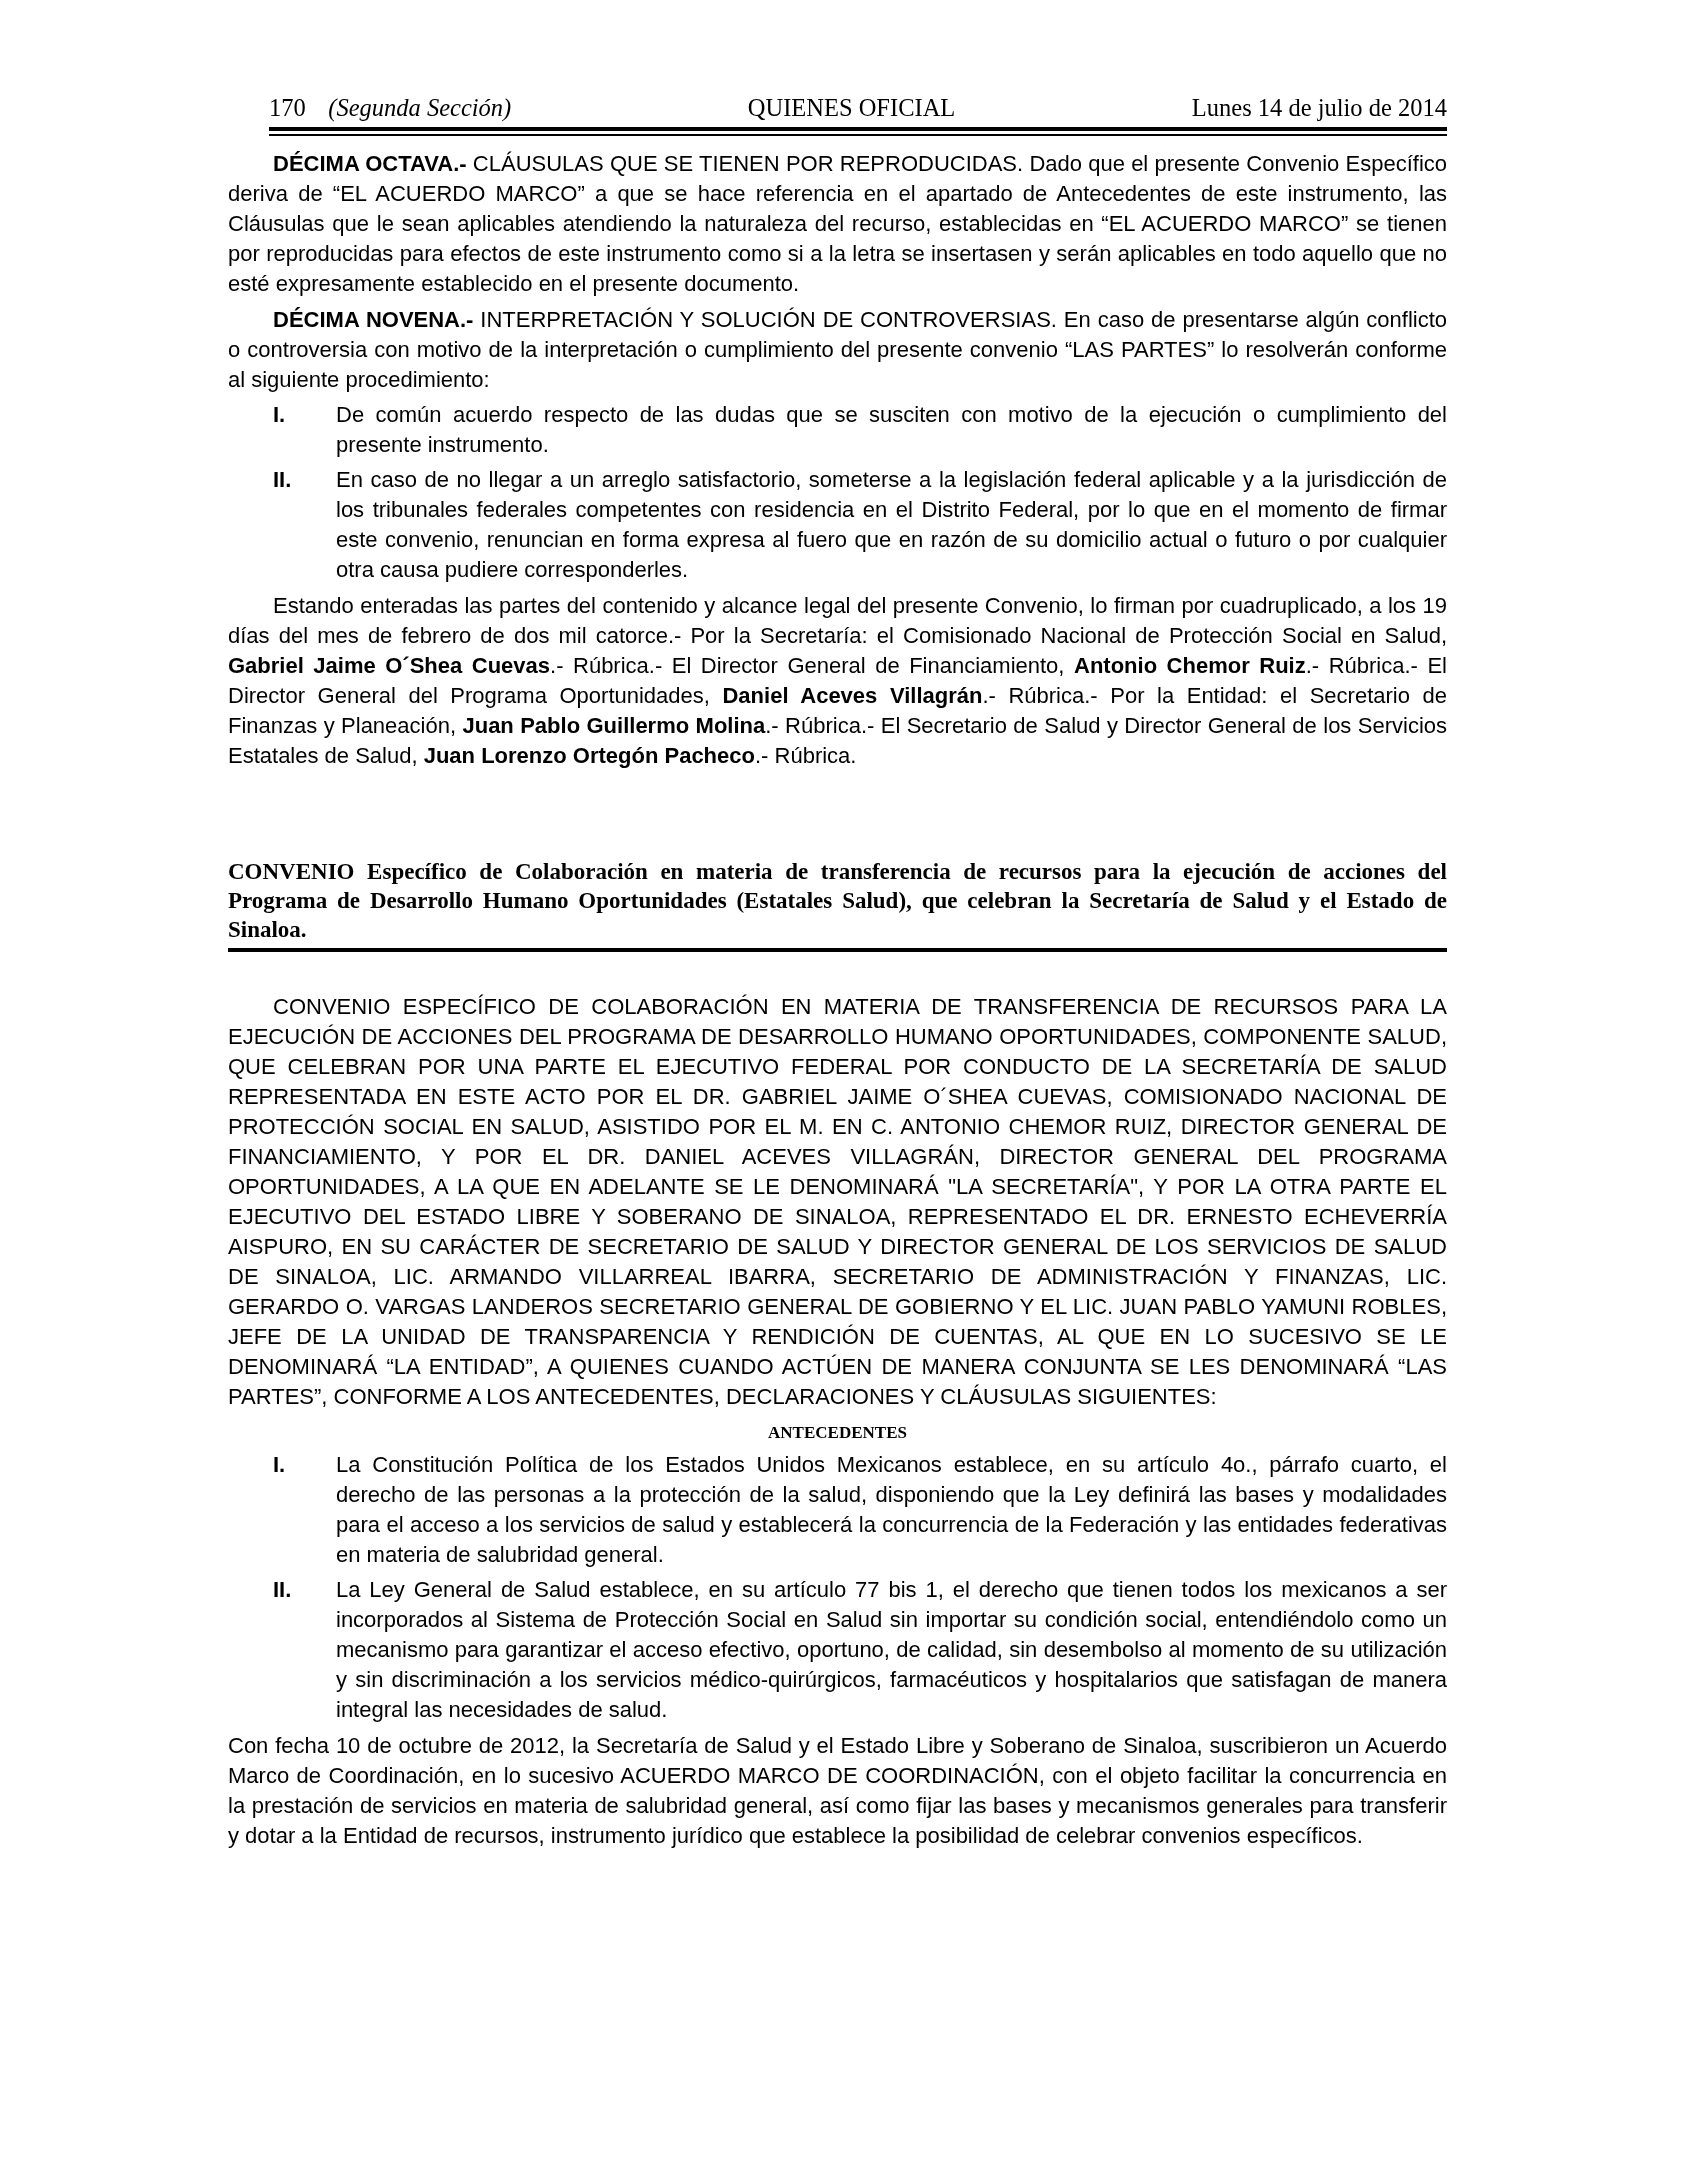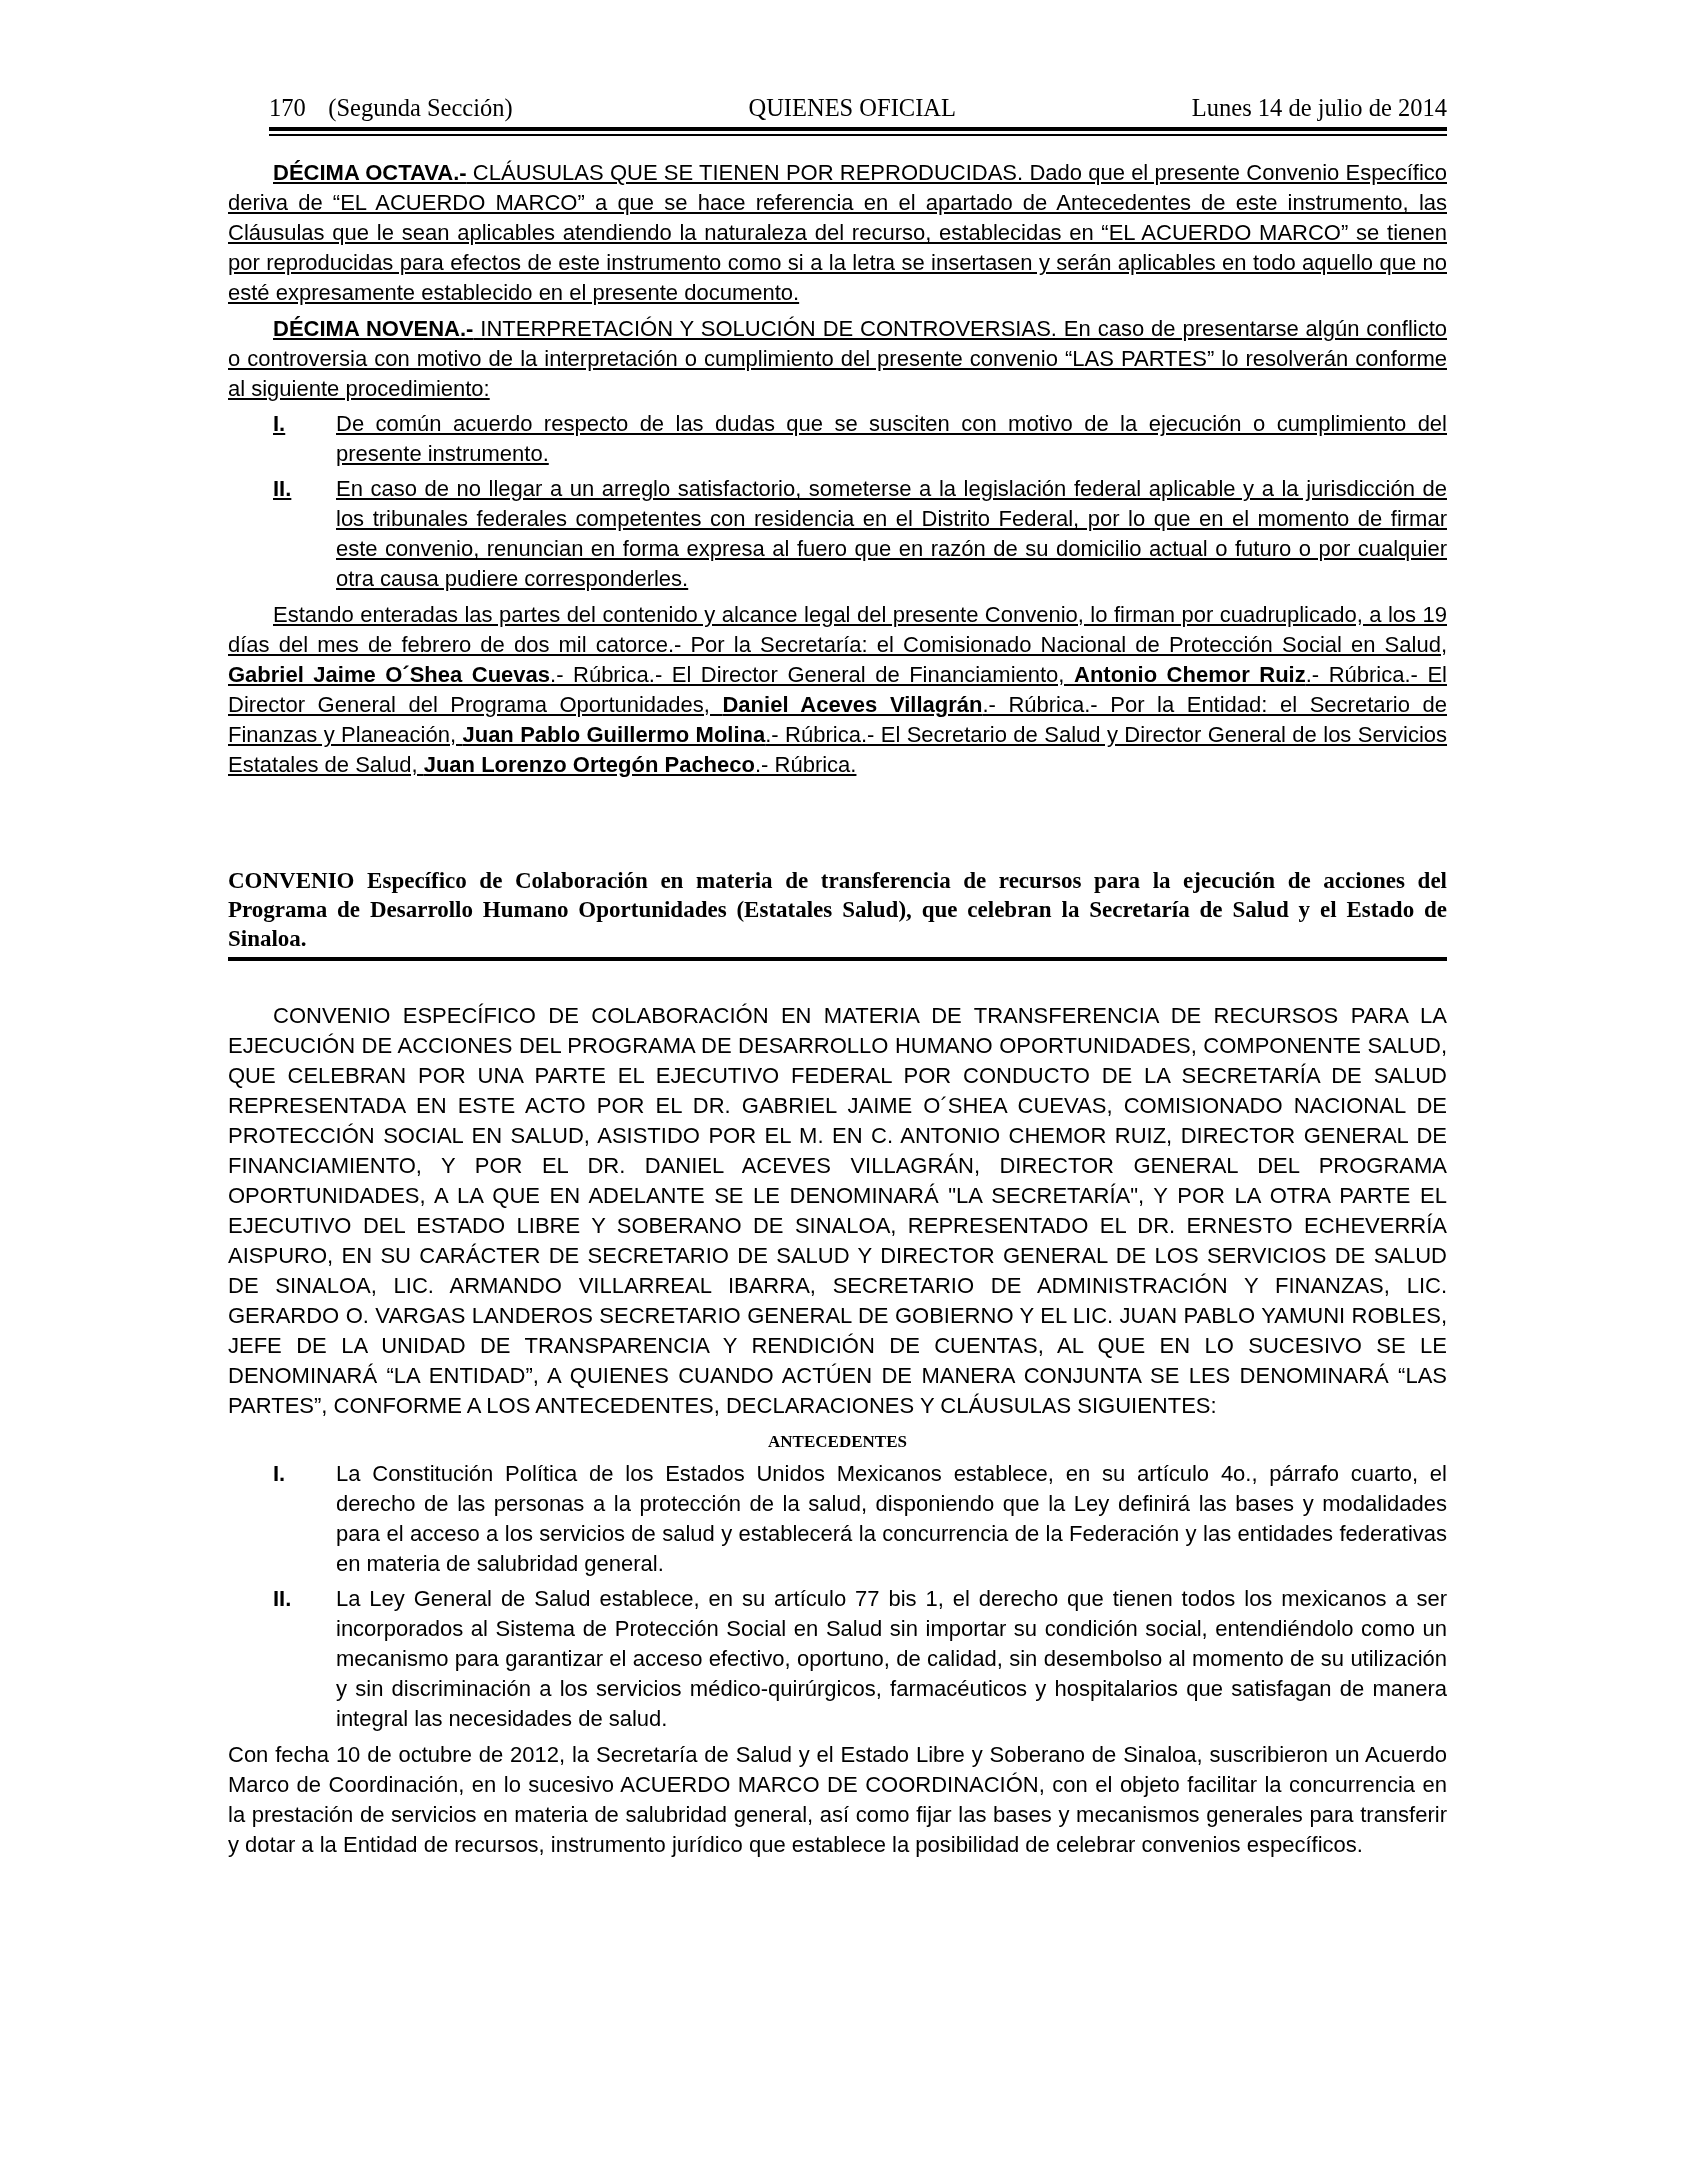--- a/index.html
+++ b/index.html
@@ -5,38 +5,38 @@
   html, body { margin: 0; padding: 0; background: #ffffff; }
   body { width: 1687px; height: 2183px; position: relative; overflow: hidden; color: #000; }
   .page { position: absolute; left: 228px; top: 93px; width: 1219px; }
 
   .running-head {
     display: flex; justify-content: space-between; align-items: flex-end;
     font-family: "Liberation Serif", "DejaVu Serif", serif;
     font-size: 24.5px; line-height: 29px; height: 29px;
     padding-left: 41px; padding-right: 0;
   }
-  .running-head .left span + span { margin-left: 22.5px; }
+  .running-head .left span + span { margin-left: 22.5px; font-style: italic; }
   .head-rules { margin-left: 41px; margin-top: 5.3px; }
   .head-rules .r1 { height: 4px; background: #000; }
   .head-rules .r2 { height: 2.6px; background: #000; margin-top: 2.6px; }
 
   .body-text {
     font-family: "Liberation Sans", "DejaVu Sans", sans-serif;
     font-size: 22px; line-height: 30px;
     text-align: justify; hyphens: none;
   }
   .para { text-indent: 45px; margin: 0 0 5.3px 0; }
   .para b { font-weight: bold; }
   .list { margin: 0 0 4px 0; padding: 0; list-style: none; }
   .list li { display: flex; margin-bottom: 5.3px; }
   .list .num { flex: 0 0 63px; padding-left: 45px; box-sizing: content-box; font-weight: bold; }
   .list .txt { flex: 1; text-align: justify; }
 
-  .section1 { margin-top: 22px; text-decoration: underline; }
+  .section1 { margin-top: 13px; }
 
   .convenio-title {
     margin-top: 86px;
     font-family: "Liberation Serif", "DejaVu Serif", serif;
     font-weight: bold; font-size: 23px; line-height: 29px;
     text-align: justify;
   }
   .title-rule { height: 4.6px; background: #000; margin-top: 4px; }
 
   .preamble { margin-top: 40px; text-transform: none; letter-spacing: 0px; }

